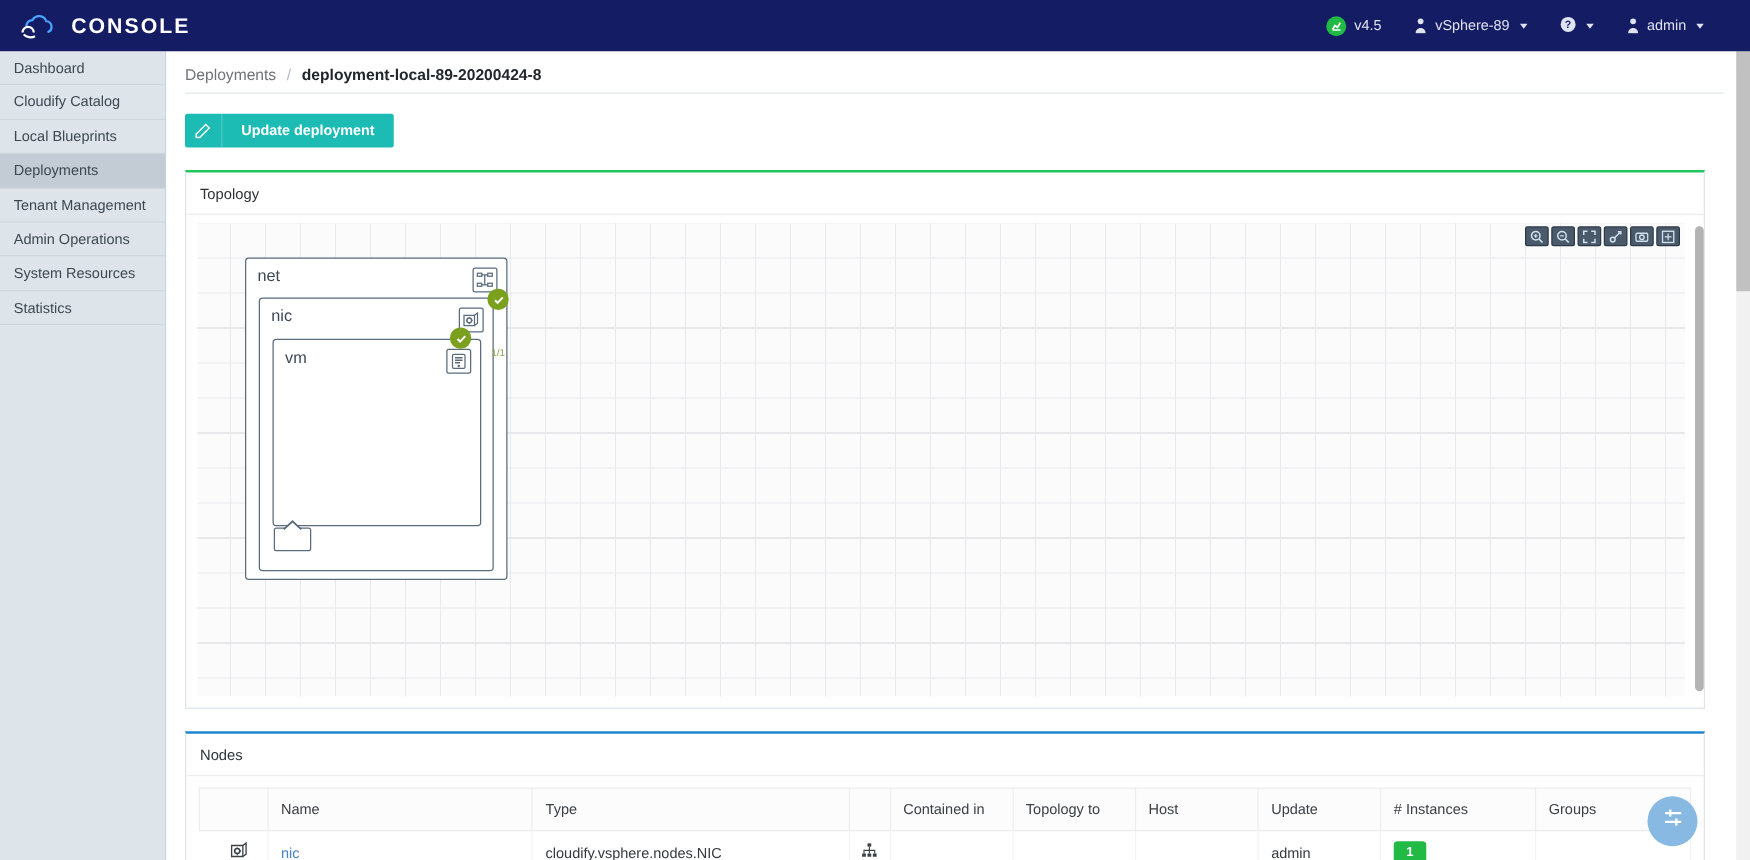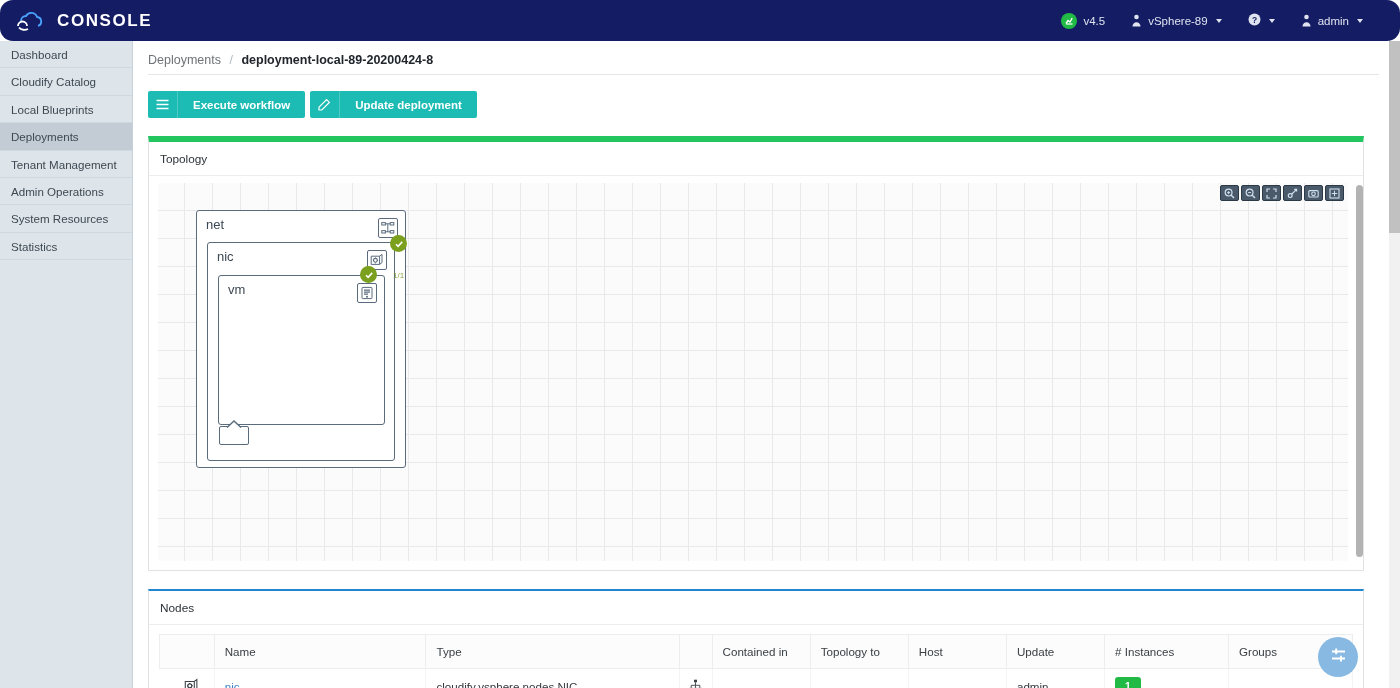--- a/index.html
+++ b/index.html
@@ -7,21 +7,21 @@
     width: 1400px; height: 688px;
     font-family: "Liberation Sans", sans-serif;
     background: #fff; overflow: hidden;
   }
   body { position: relative; }
 
   
   .topbar {
     position: absolute; top: 0; left: 0; width: 1400px; height: 41px;
     background: #141c63; display: flex; align-items: center;
-    justify-content: space-between; z-index: 50; border-radius: 13px;
+    justify-content: space-between; z-index: 50;
   }
   .brand { display: flex; align-items: center; padding-left: 14px; gap: 9px; }
   .brand-logo { width: 34px; height: 26px; display: block; }
   .brand-text {
     color: #ffffff; font-size: 17px; letter-spacing: 1.6px; font-weight: bold;
   }
   .top-right { display: flex; align-items: center; gap: 0px; padding-right: 24px; }
   .top-item {
     display: flex; align-items: center; gap: 6px;
     color: #dfe3f0; font-size: 11.5px; padding: 0 13px; height: 41px;
@@ -78,21 +78,21 @@
     width: 30px; display: flex; align-items: center; justify-content: center;
     border-right: 1px solid rgba(255,255,255,.22); height: 100%;
   }
   .btn .btn-lbl { padding: 0 15px; }
 
   
   .panel {
     position: relative; margin: 18px 25px 0 15px; background: #fff;
     border: 1px solid #e0e3e6;
   }
-  .panel.topology { border-top: 6px solid #22c55e; }
+  .panel.topology { border-top: 2px solid #22c55e; }
   .panel.nodes { border-top: 2px solid #2185d0; }
   .panel-title {
     font-size: 11.8px; color: #2b3238; padding: 10px 0 9px 11px;
     border-bottom: 1px solid #ededed;
   }
 
   
   .topo-wrap { position: relative; padding: 7px 9px 9px 9px; }
   .topo-canvas {
     position: relative; height: 378px; width: 1190px;
@@ -284,28 +284,20 @@
 <main class="main">
 
   <div class="breadcrumb">
     <span class="crumb-link">Deployments</span>
     <span class="sep">/</span>
     <span class="crumb-current">deployment-local-89-20200424-8</span>
   </div>
   <div class="bc-rule"></div>
 
   <div class="actions">
-    <button class="btn">
-      <span class="btn-ico">
-        <svg width="13" height="11" viewBox="0 0 13 11">
-          <path d="M0.5 1.5h12M0.5 5.5h12M0.5 9.5h12" stroke="#fff" stroke-width="1.5"></path>
-        </svg>
-      </span>
-      <span class="btn-lbl">Execute workflow</span>
-    </button>
 
     <button class="btn">
       <span class="btn-ico">
         <svg width="13" height="13" viewBox="0 0 13 13">
           <path d="M1 9.2 8.6 1.6l2.8 2.8L3.8 12H1z" fill="none" stroke="#fff" stroke-width="1.2"></path>
         </svg>
       </span>
       <span class="btn-lbl">Update deployment</span>
     </button>
 
@@ -380,21 +372,21 @@
               <path d="M5.4 4.6v1M5.4 9.4v1M2.9 7.3h1M7.1 7.3h1" stroke="#5a6b7c" stroke-width="1"></path>
             </svg>
           </span>
         </div>
 
         <div class="status-badge" style="left:232px; top:52px;">
           <svg width="10" height="10" viewBox="0 0 10 10">
             <path d="M2 5.2 4.1 7.3 8.2 2.9" fill="none" stroke="#fff" stroke-width="1.6"></path>
           </svg>
         </div>
-        <div class="inst-count" style="left:235px; top:88px;">1/1</div>
+        <div class="inst-count" style="left:235px; top:99px;">1/1</div>
 
         <div class="tnode" style="left:60px; top:92px; width:167px; height:150px;">
           <span class="tnode-label">vm</span>
           <span class="tnode-ico" style="right:7px; top:7px;">
             <svg width="14" height="14" viewBox="0 0 14 14">
               <rect x="2" y="1.4" width="10" height="11.2" rx="1" fill="none" stroke="#5a6b7c" stroke-width="1"></rect>
               <path d="M4 4.2h6M4 6.2h6M4 8.2h4" stroke="#5a6b7c" stroke-width="1.2"></path>
               <circle cx="7" cy="10.8" r="1" fill="#5a6b7c"></circle>
             </svg>
           </span>

